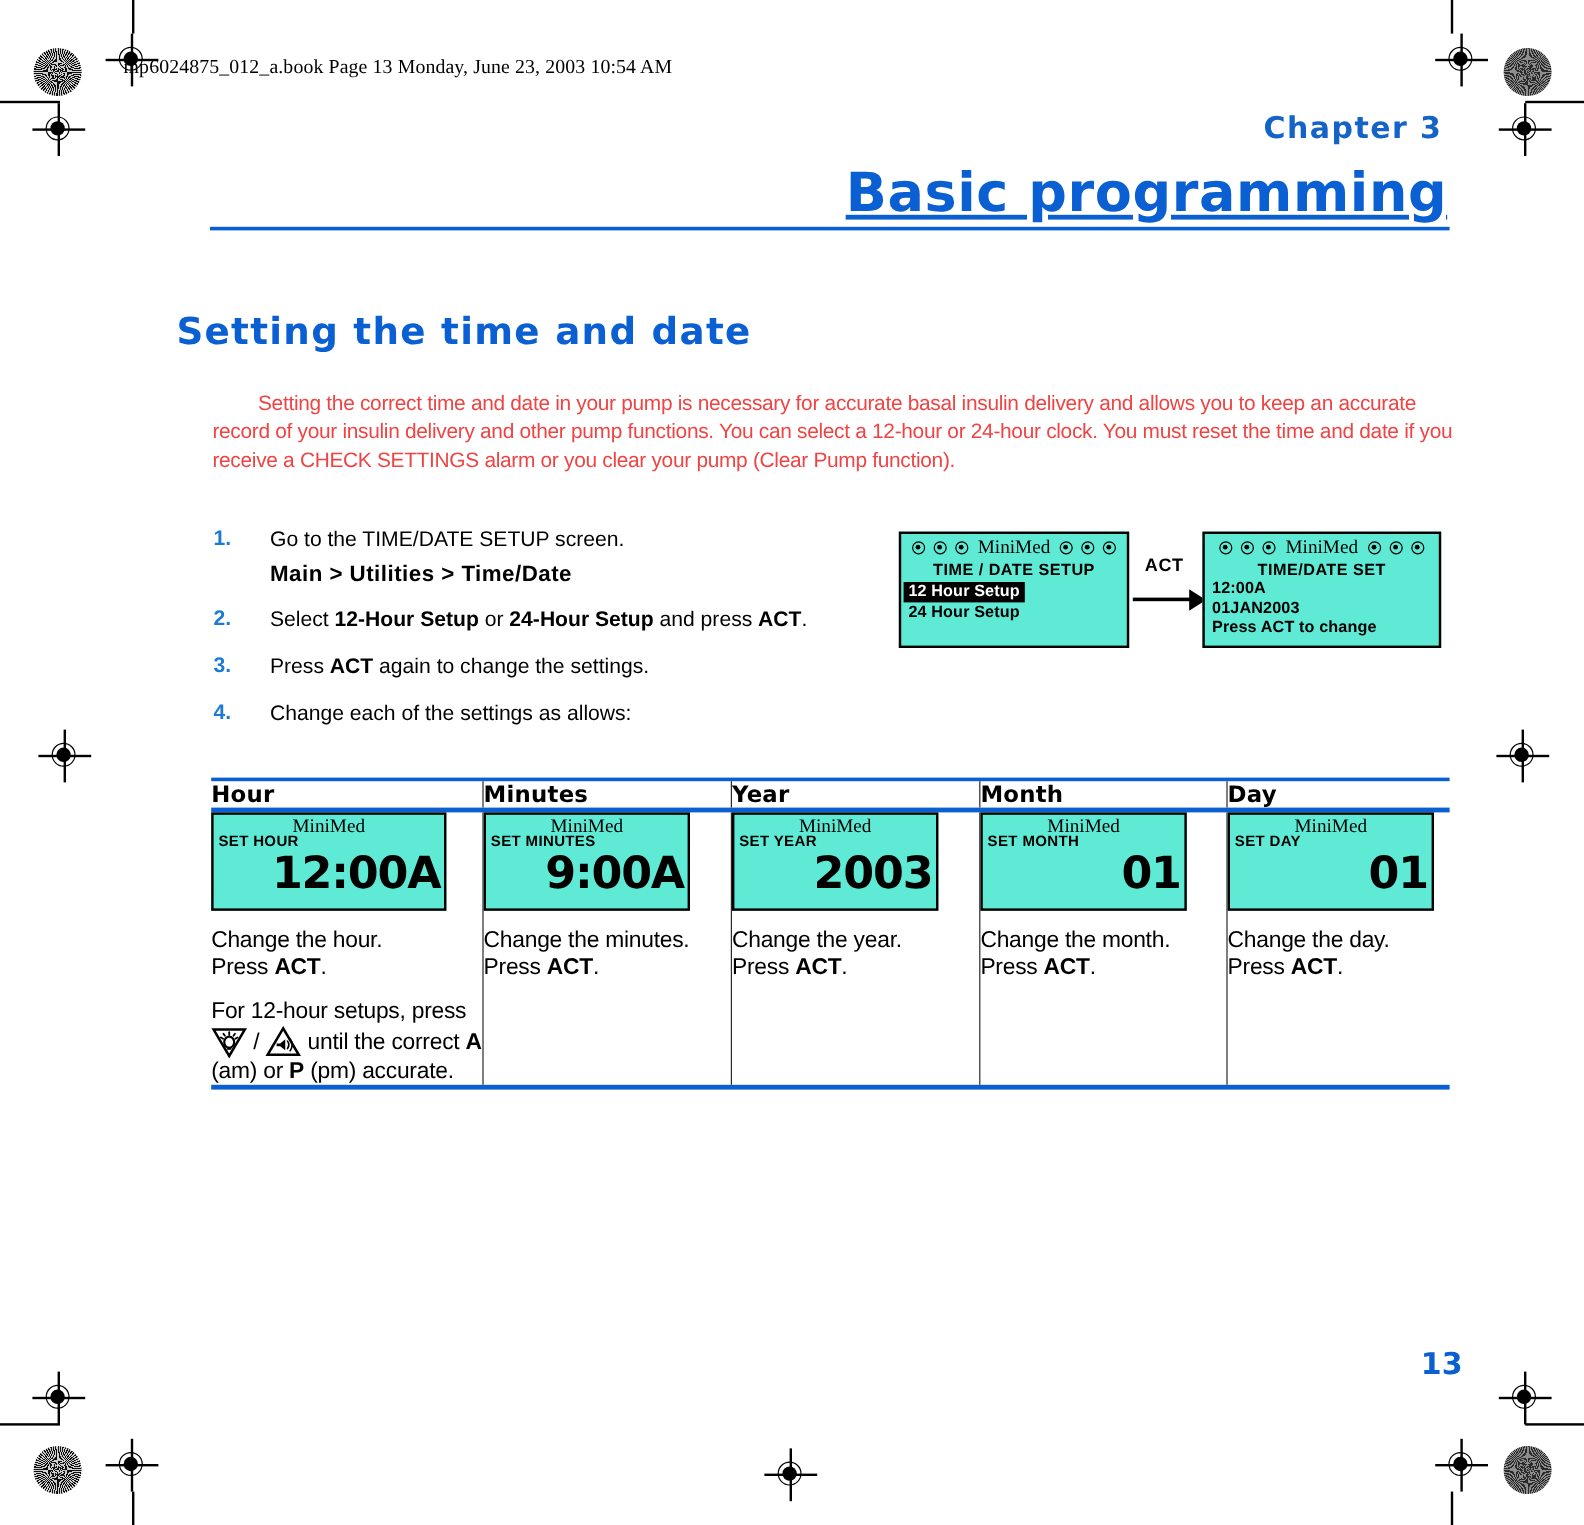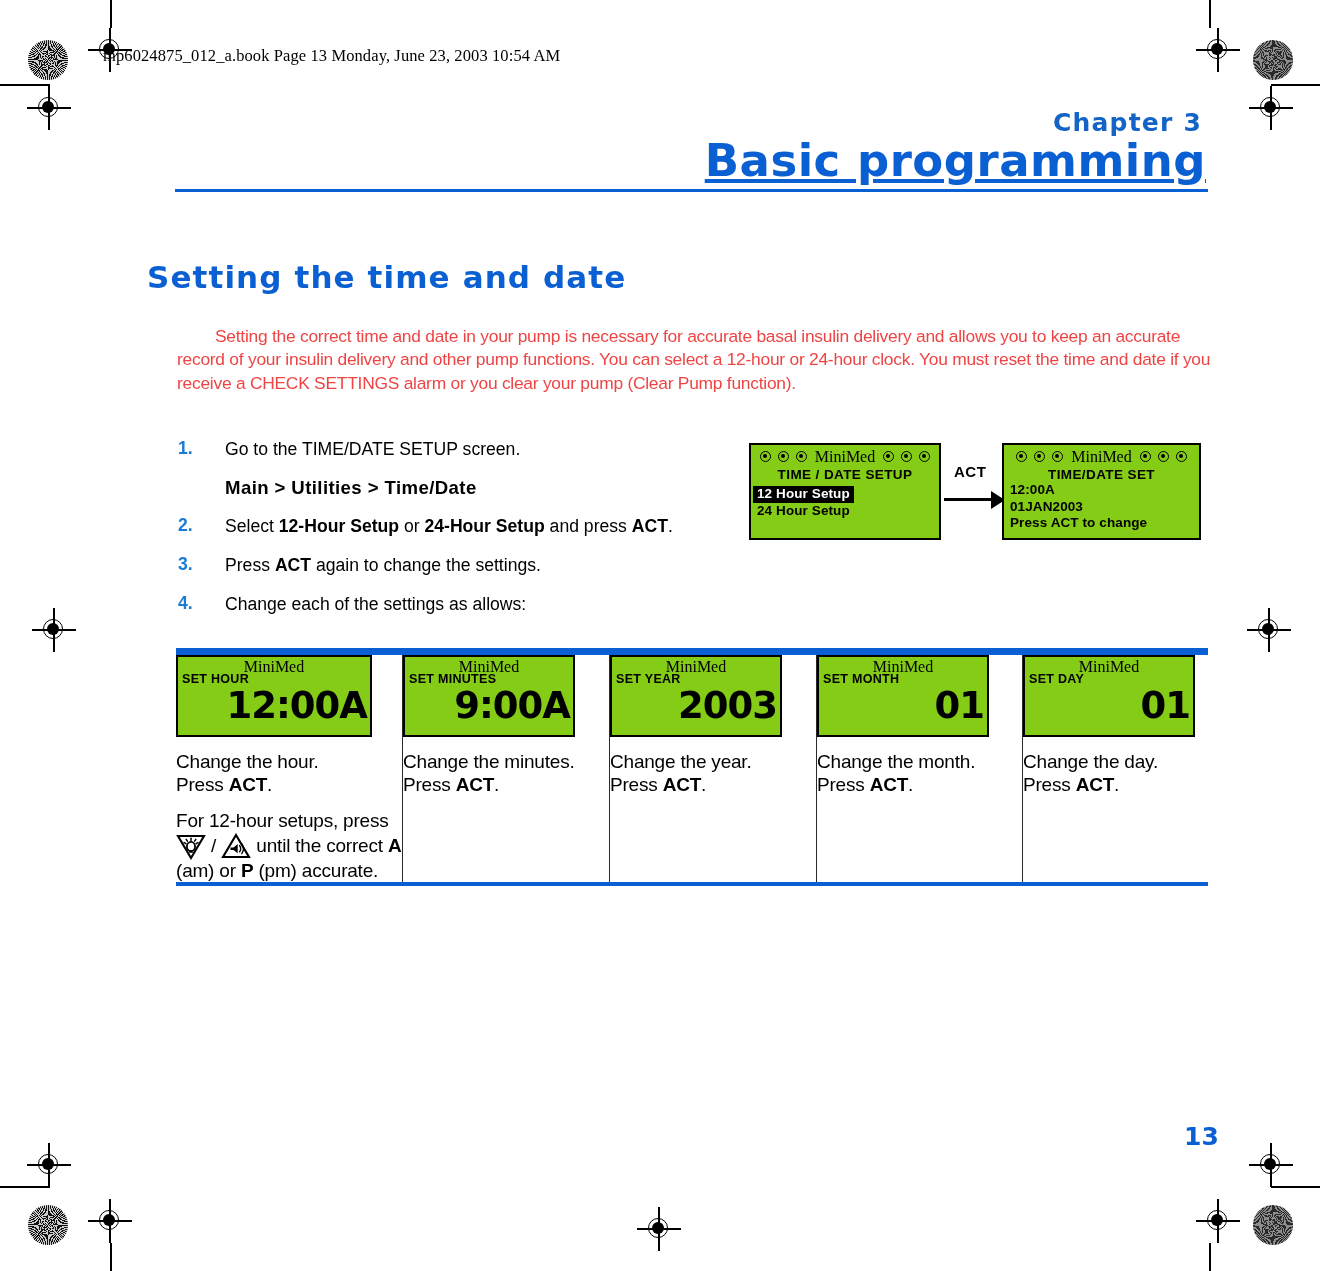--- a/index.html
+++ b/index.html
@@ -56,21 +56,21 @@
     font-family: "Liberation Serif", serif;
     font-size: 16.5px;
     letter-spacing: 0.1px;
     white-space: nowrap;
     color: #000;
   }
 
   
   .chapter-label {
     position: absolute;
-    right: 118px; top: 108px;
+    right: 118px; top: 92px;
     font-family: "DejaVu Sans", sans-serif;
     font-weight: bold;
     font-size: 25px;
     color: #1464c8;
     letter-spacing: 1.2px;
   }
   .chapter-title {
     position: absolute;
     right: 114px; top: 134px;
     font-family: "DejaVu Sans", sans-serif;
@@ -124,30 +124,30 @@
   }
   .step-body {
     margin-left: 47px;
     font-size: 17.6px;
     line-height: 23px;
     color: #000;
   }
   .step-body b { font-weight: bold; }
   .submenu-path {
     margin-left: 47px;
-    margin-top: 16px;
+    margin-top: 6px;
     font-size: 18.6px;
     font-weight: bold;
     letter-spacing: 0.4px;
   }
 
   
   .lcd {
     border: 2.4px solid #000;
-    background: #84cc16;
+    background: #5eead4;
     box-sizing: border-box;
     position: relative;
     font-family: "Liberation Sans", sans-serif;
   }
   .lcd-topbar {
     display: flex;
     align-items: center;
     justify-content: center;
     gap: 7px;
     padding-top: 2px;
@@ -467,20 +467,31 @@
   <div class="lcd-heading">TIME/DATE SET</div>
   <div class="lcd-line">12:00A</div>
   <div class="lcd-line">01JAN2003</div>
   <div class="lcd-line">Press ACT to change</div>
 </div>
 
 <div class="table-wrap">
 
   <div class="rule-blue rule-thin"></div>
 
+  <table class="settings">
+    <tbody>
+        <tr>
+      <th class="th-label" style="width:226px;">Hour</th>
+      <th class="th-label" style="width:206px;">Minutes</th>
+      <th class="th-label" style="width:206px;">Year</th>
+      <th class="th-label" style="width:205px;">Month</th>
+      <th class="th-label" style="width:189px;">Day</th>
+    </tr>
+  </tbody>
+    </table>
 
   <div class="rule-blue rule-thick"></div>
 
   <table class="settings">
     <tbody>
         <tr>
 
       <td class="cell-pad" style="width:226px;">
         <div class="lcd lcd-small">
           <div class="lcd-brandline">MiniMed</div>

